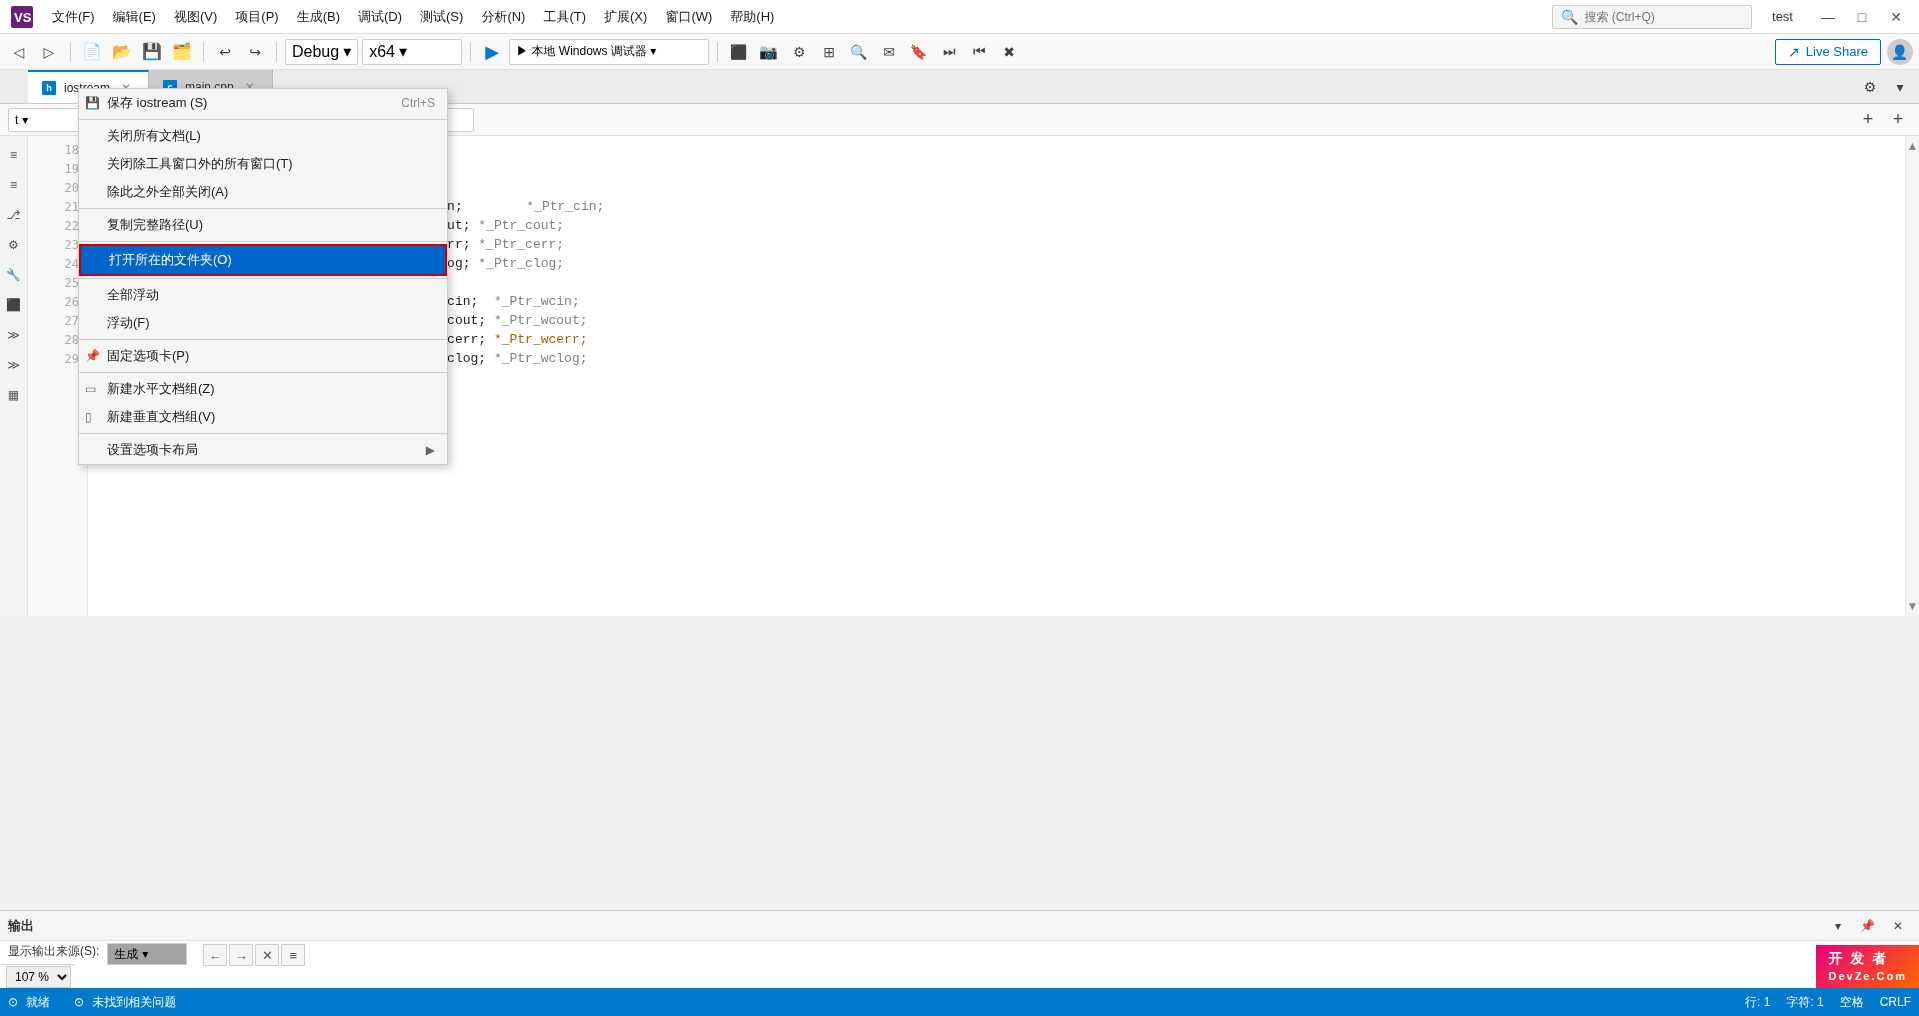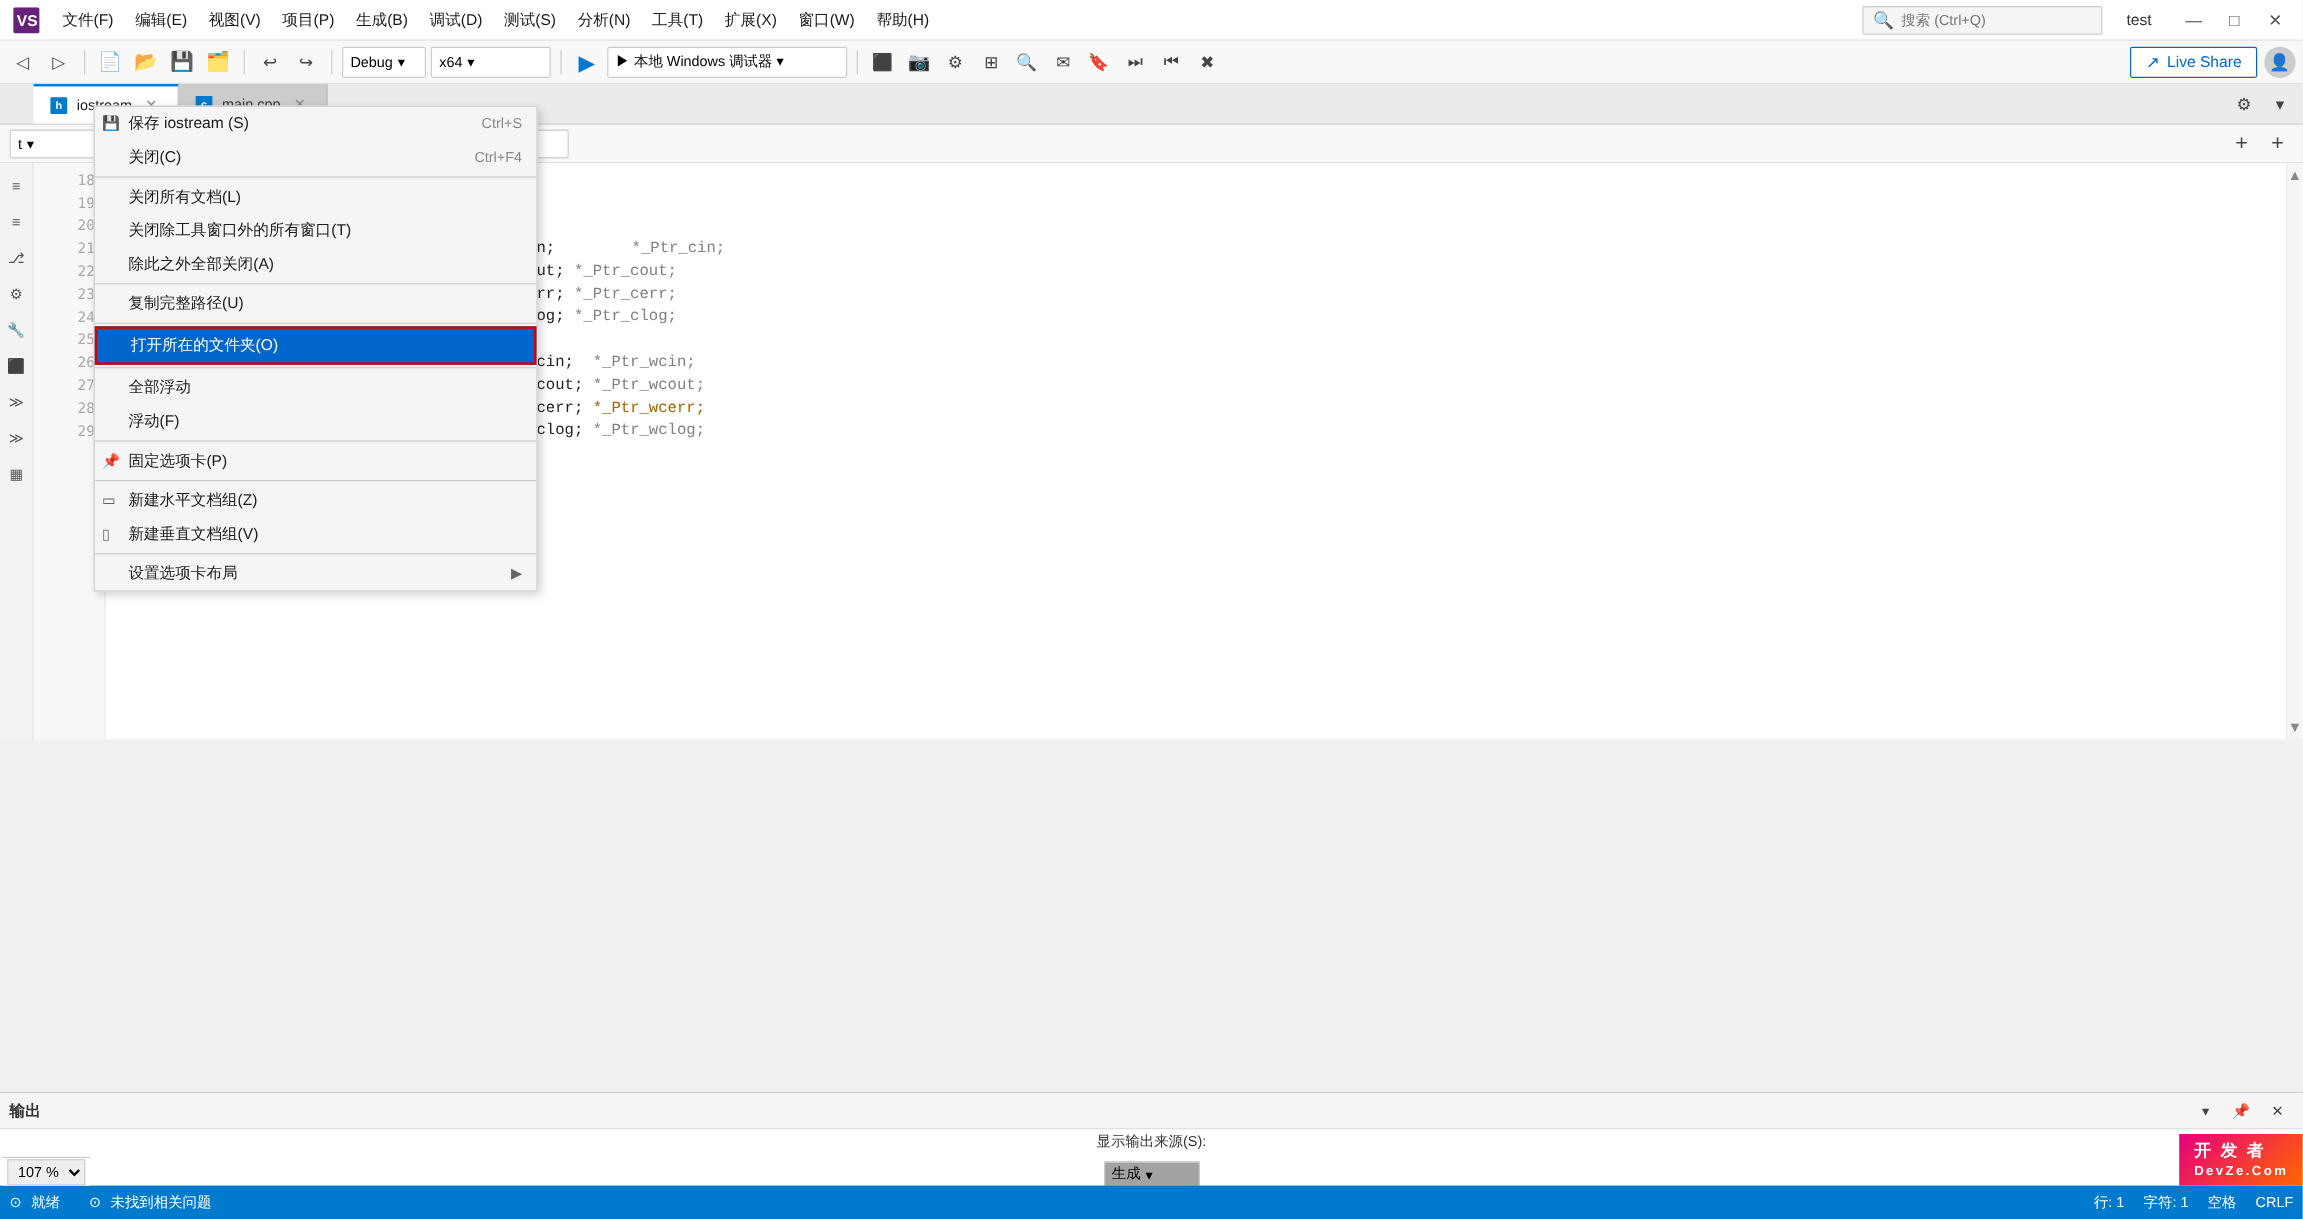--- a/index.html
+++ b/index.html
@@ -118,21 +118,21 @@
     }
     .toolbar-dropdown {
       display: flex;
       align-items: center;
       background: #fff;
       border: 1px solid #ccc;
       border-radius: 2px;
       padding: 2px 6px;
       cursor: pointer;
       height: 26px;
-      font-size: 12px;
+      font-size: 16px;
       gap: 4px;
       min-width: 70px;
     }
     .toolbar-dropdown-wide {
       min-width: 100px;
     }
     .toolbar-right {
       margin-left: auto;
       display: flex;
       align-items: center;
@@ -413,25 +413,23 @@
       color: #333;
     }
     .output-panel-controls {
       margin-left: auto;
       display: flex;
       align-items: center;
       gap: 4px;
     }
     .output-panel-content {
       display: flex;
-      align-items: center;
       padding: 2px 8px;
       height: 28px;
       gap: 8px;
-      flex-direction: column;
     }
     .output-label {
       font-size: 12px;
       color: #333;
       white-space: nowrap;
     }
     .output-dropdown {
       display: flex;
       align-items: center;
       background: #a3a3a3;
@@ -705,24 +703,20 @@
 </div>
 
 <div class="dropdown-menu">
 
   <div class="dropdown-item">
     <span class="icon-prefix">💾</span>
     <span>保存 iostream (S)</span>
     <span class="shortcut">Ctrl+S</span>
   </div>
 
-  <div class="dropdown-item">
-    <span>关闭(C)</span>
-    <span class="shortcut">Ctrl+F4</span>
-  </div>
   <div class="dropdown-separator"></div>
 
   <div class="dropdown-item">
     <span>关闭所有文档(L)</span>
   </div>
 
   <div class="dropdown-item">
     <span>关闭除工具窗口外的所有窗口(T)</span>
   </div>
 

